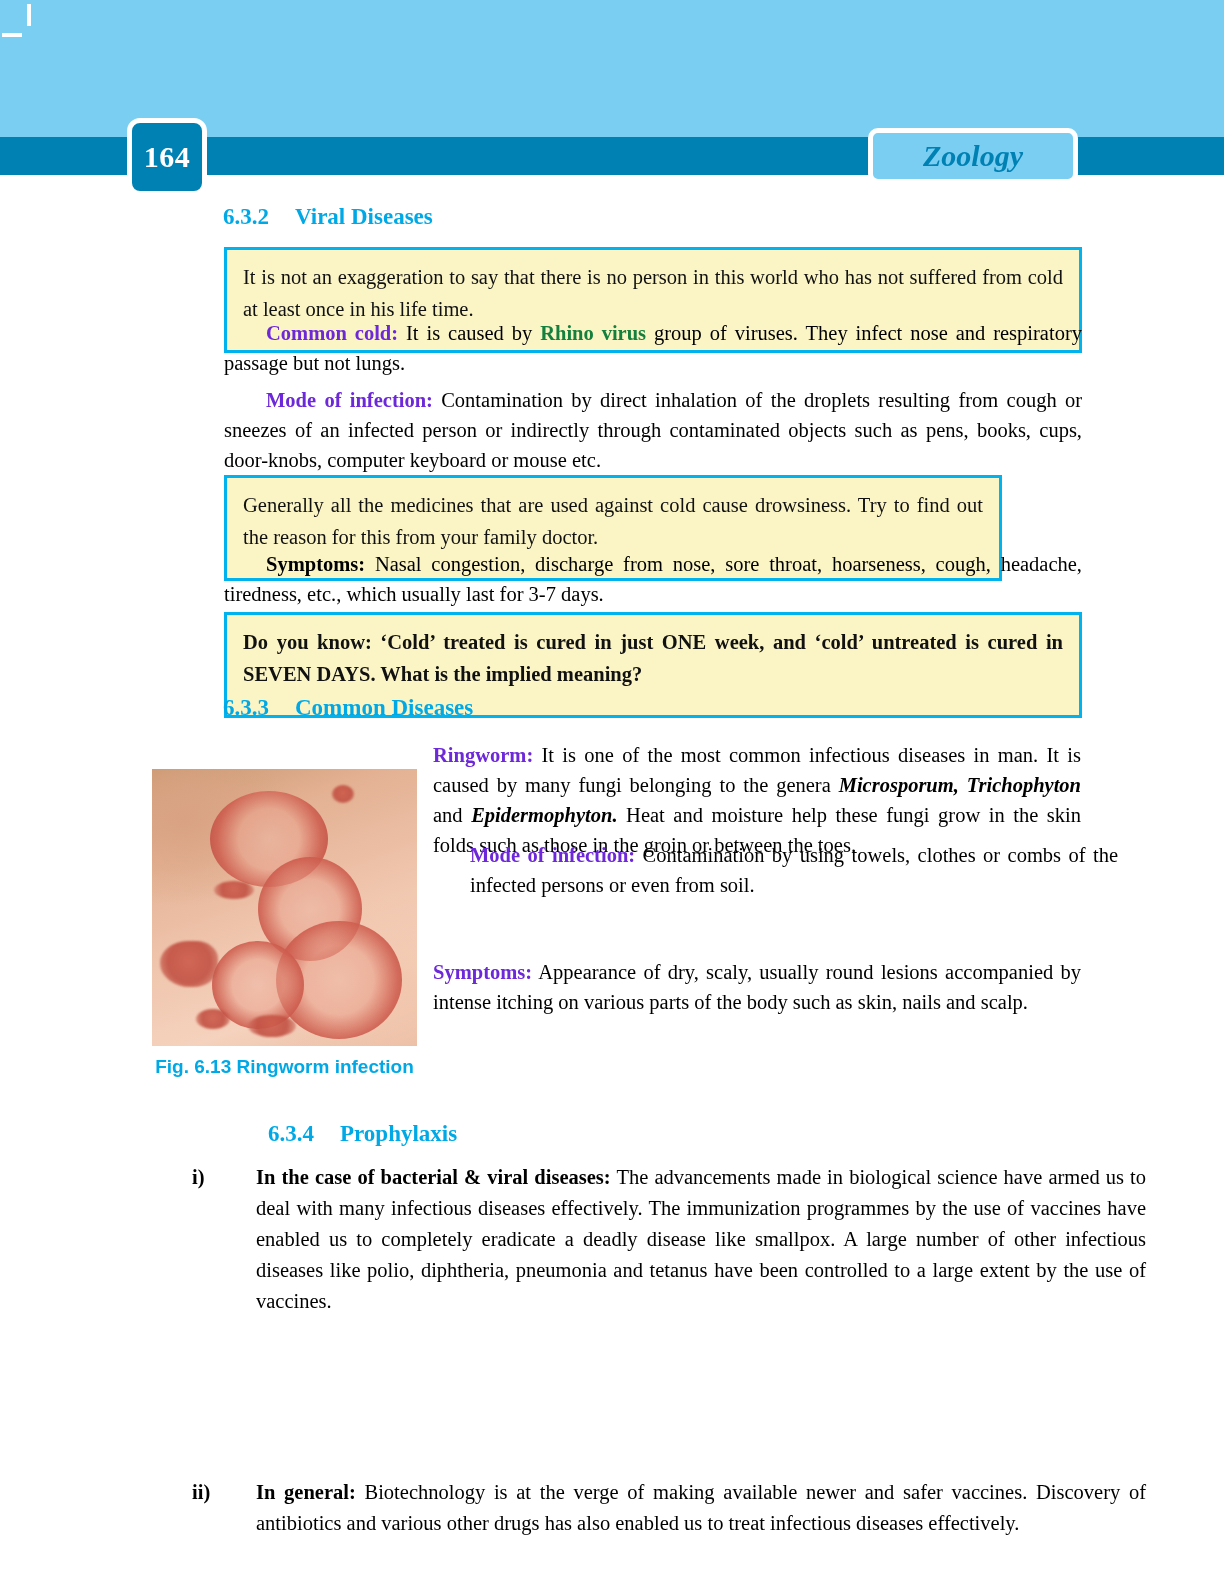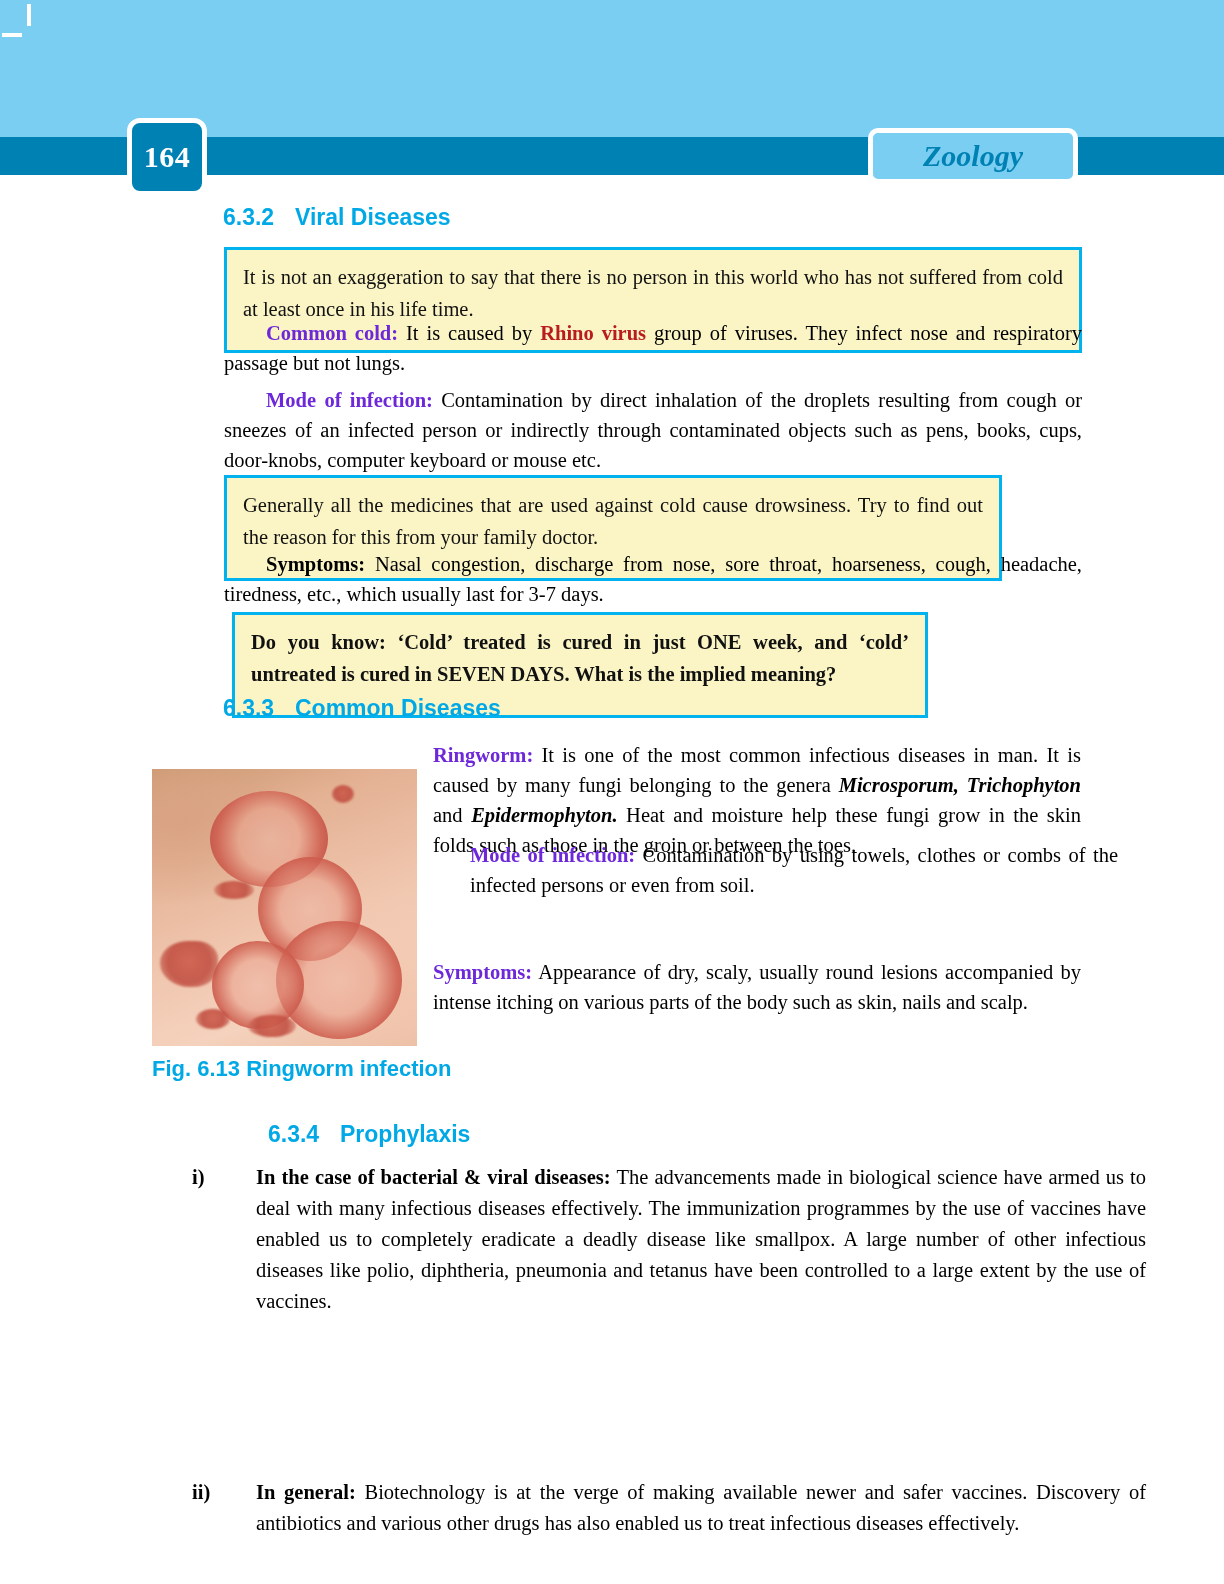--- a/index.html
+++ b/index.html
@@ -72,21 +72,21 @@
   .subject-box .label {
     color: #0081b4;
     font-family: Liberation Serif, serif;
     font-style: italic;
     font-weight: bold;
     font-size: 30px;
   }
 
   .section-heading {
     color: #00a9e6;
-    font-family: Liberation Sans, sans-serif;
+    font-family: Liberation Serif, serif;
     font-weight: bold;
     font-size: 23px;
     margin: 0;
   }
   .section-heading .num { display: inline-block; min-width: 72px; }
 
   .para {
     font-family: "Liberation Serif", serif;
     font-size: 20.5px;
     line-height: 30px;
@@ -94,21 +94,21 @@
     text-align: justify;
     margin: 0;
   }
   .para.indent { text-indent: 42px; }
 
   .lead-cyan {
     color: #6d28d9;
     font-weight: bold;
   }
   .lead-magenta {
-    color: #b91c1c;
+    color: #15803d;
     font-weight: bold;
   }
   .lead-black { font-weight: bold; }
   .bi { font-weight: bold; font-style: italic; }
 
   .callout {
     background: #fbf5c6;
     border: 3px solid #00b3ef;
     box-sizing: border-box;
     padding: 11px 16px 25px 16px;
@@ -159,21 +159,21 @@
                 rgba(205,92,76,0.9) 0%,
                 rgba(194,82,68,0.92) 55%,
                 rgba(210,120,104,0.4) 100%);
     filter: blur(1px);
   }
   .fig-caption {
     margin-top: 10px;
     color: #00a9e6;
     font-family: "Liberation Sans", sans-serif;
     font-weight: bold;
-    font-size: 22px;
+    font-size: 19px;
     text-align: center;
     white-space: nowrap;
   }
 
   
   .wrap-col {
     position: absolute;
     left: 433px;
     width: 648px;
   }
@@ -229,21 +229,21 @@
 </div>
 
 <div class="abs callout" style="left:224px; top:475px; width:778px;">
   <span>Generally all the medicines that are used against cold cause drowsiness. Try to find out the reason for this from your family doctor.</span>
 </div>
 
 <div class="abs para indent" style="left:224px; top:549px; width:858px;">
   <span class="lead-black">Symptoms:</span><span> Nasal congestion, discharge from nose, sore throat, hoarseness, cough, headache, tiredness, etc., which usually last for 3-7 days.</span>
 </div>
 
-<div class="abs callout bold" style="left:224px; top:612px; width:696px;margin-left:8px;">
+<div class="abs callout bold" style="left:224px; top:612px; width:858px;">
   <span>Do you know:</span><span> ‘Cold’ treated is cured in just ONE week, and ‘cold’ untreated is cured in SEVEN DAYS. What is the implied meaning?</span>
 </div>
 
 <div class="abs section-heading" style="left:223px; top:695px;">
   <span class="num">6.3.3</span><span>Common  Diseases</span>
 </div>
 
 <div class="figure">
   <div class="photo">
     <div class="skin"></div>

